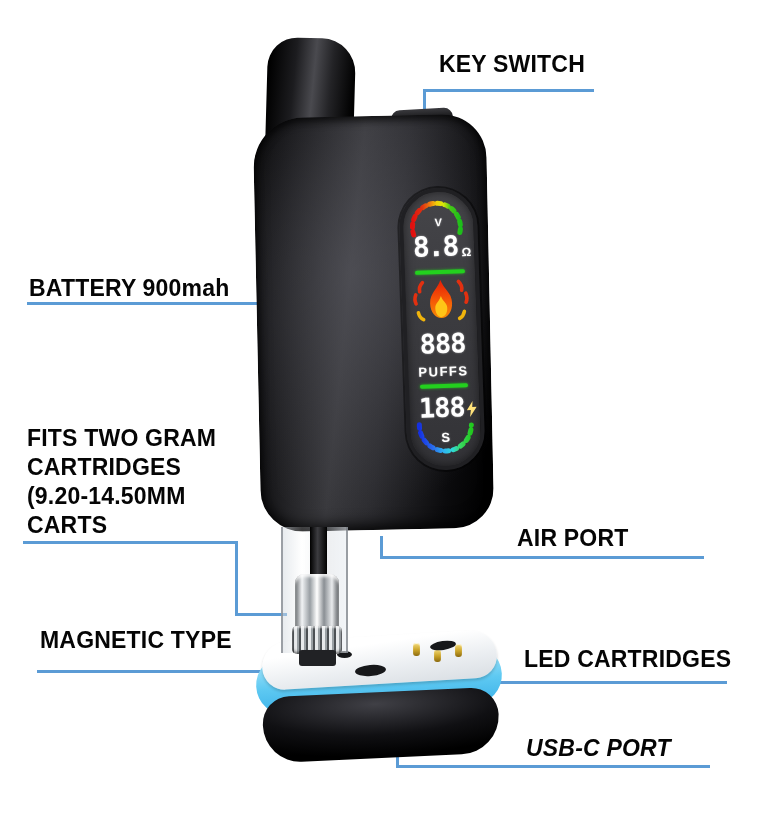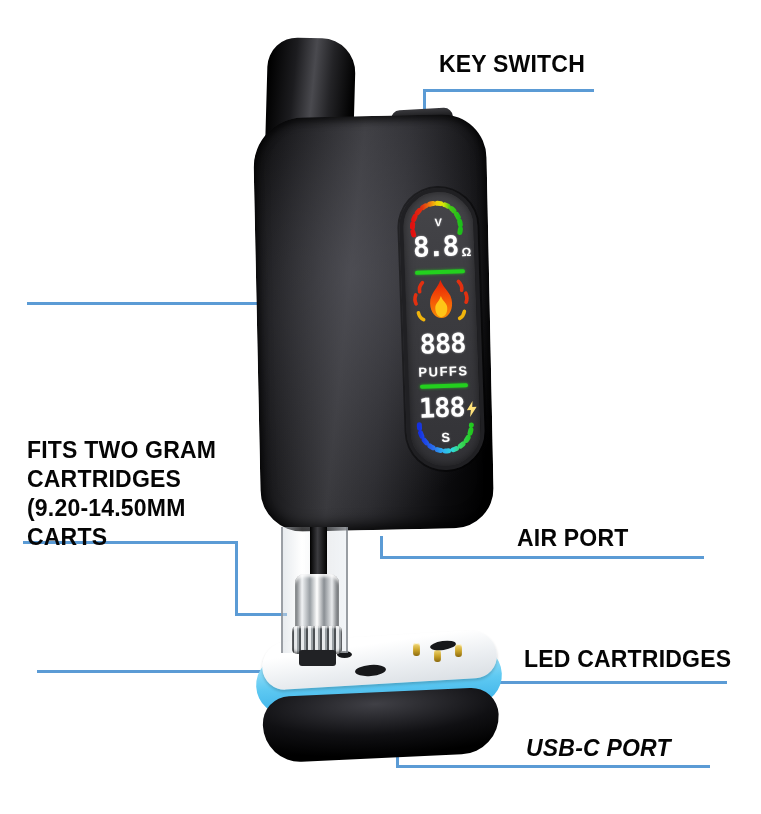--- a/index.html
+++ b/index.html
@@ -161,20 +161,22 @@
   <div class="line" style="left:235px;top:541px;width:3px;height:75px;"></div>
   <div class="line" style="left:235px;top:613px;width:52px;height:3px;"></div>
   <div class="line" style="left:37px;top:670px;width:330px;height:3px;"></div>
   <div class="line" style="left:380px;top:536px;width:3px;height:23px;"></div>
   <div class="line" style="left:380px;top:556px;width:324px;height:3px;"></div>
   <div class="line" style="left:470px;top:681px;width:257px;height:3px;"></div>
   <div class="line" style="left:396px;top:747px;width:3px;height:21px;"></div>
   <div class="line" style="left:396px;top:765px;width:314px;height:3px;"></div>
 
   <div class="label" style="left:439px;top:50px;">KEY SWITCH</div>
-  <div class="label" style="left:27px;top:436px;line-height:29px;">FITS TWO GRAM
+  <div class="label" style="left:29px;top:274px;">BATTERY 900mah</div>
+  <div class="label" style="left:27px;top:424px;line-height:29px;">FITS TWO GRAM
 CARTRIDGES
 (9.20-14.50MM
 CARTS</div>
+  <div class="label" style="left:40px;top:626px;">MAGNETIC TYPE</div>
   <div class="label" style="left:517px;top:524px;">AIR PORT</div>
   <div class="label" style="left:524px;top:645px;">LED CARTRIDGES</div>
   <div class="label" style="left:526px;top:734px;font-style:italic;">USB-C PORT</div>
 </div>
 
 </body></html>

